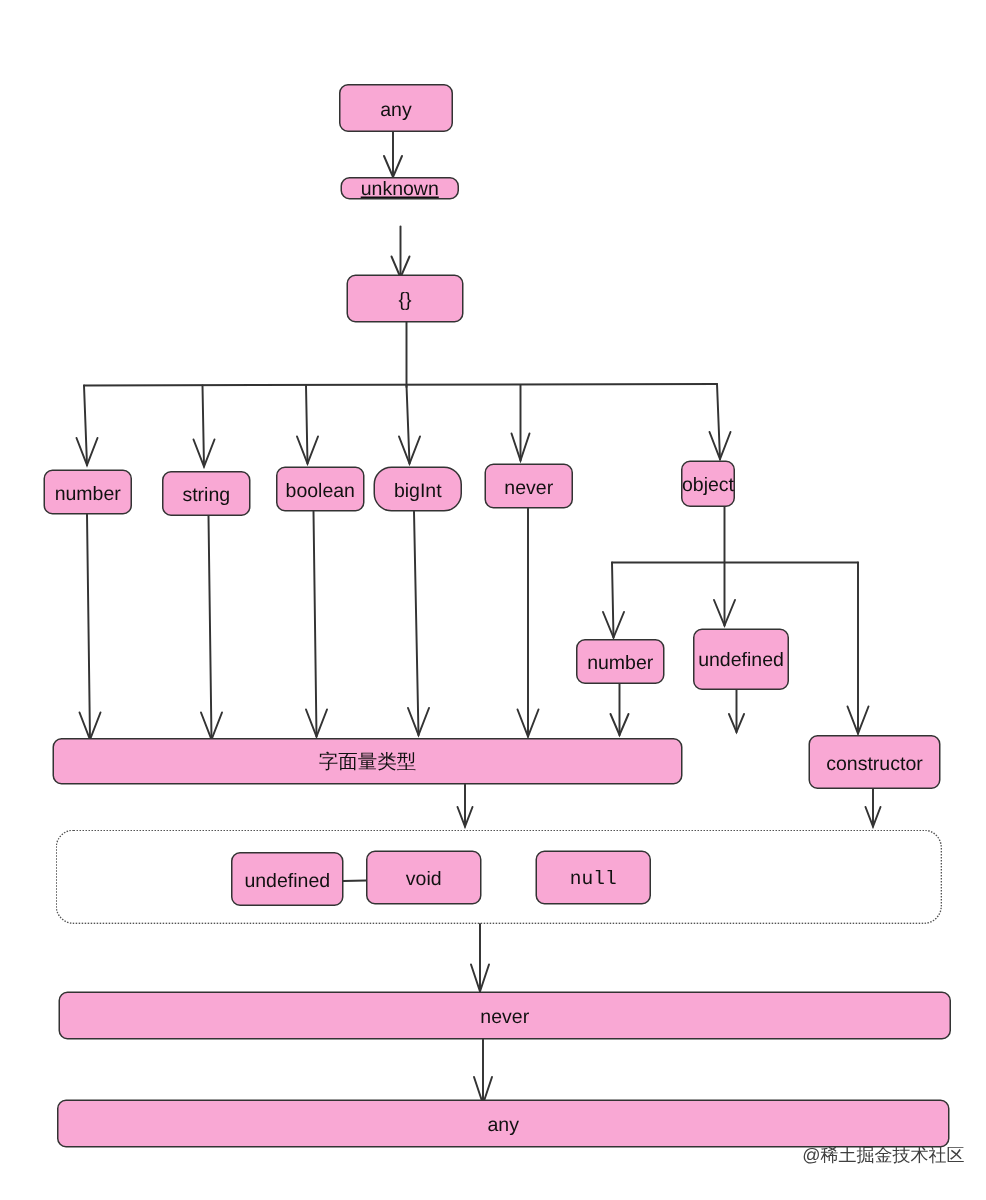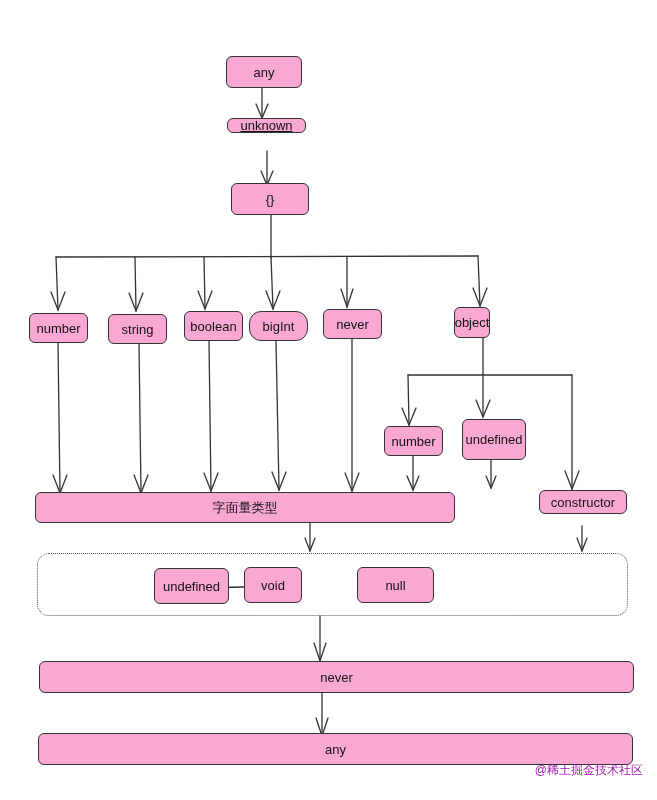--- a/index.html
+++ b/index.html
@@ -3,21 +3,21 @@
 <meta charset="utf-8">
 <style>
   html, body { margin:0; padding:0; background:#ffffff; }
   body { width:657px; height:800px; position:relative; overflow:hidden;
          font-family:"Liberation Sans", sans-serif; color:#111; }
   #diagram { position:absolute; left:0; top:0; width:657px; height:800px; }
   .node { position:absolute; box-sizing:border-box; border:1.3px solid #333;
           border-radius:6px; background:#f9a8d4; display:flex; align-items:center;
           justify-content:center; font-size:13px; color:#111; white-space:nowrap; }
   .group { position:absolute; box-sizing:border-box; border:1.5px dotted #555; border-radius:12px; }
-  .watermark { position:absolute; right:14px; top:762px; font-size:12px; color:#a21caf;text-align:center; }
+  .watermark { position:absolute; right:14px; top:762px; font-size:12px; color:#404040;text-align:center; }
 </style>
 </head>
 <body>
 
 <svg id="diagram" width="657" height="800" viewBox="0 0 657 800">
   <g stroke="#333" stroke-width="1.3" fill="none" stroke-linecap="round">
 
     <line x1="262" y1="88" x2="262" y2="118"></line>
     <polyline points="256,104 262,118 268,104"></polyline>
 
@@ -87,23 +87,23 @@
 <div class="node" style="left:108px;top:314px;width:59px;height:30px;">string</div>
 <div class="node" style="left:184px;top:311px;width:59px;height:30px;">boolean</div>
 <div class="node" style="left:249px;top:311px;width:59px;height:30px;border-radius:12px;">bigInt</div>
 <div class="node" style="left:323px;top:309px;width:59px;height:30px;">never</div>
 <div class="node" style="left:454px;top:307px;width:36px;height:31px;">object</div>
 
 <div class="node" style="left:384px;top:426px;width:59px;height:30px;">number</div>
 <div class="node" style="left:462px;top:419px;width:64px;height:41px;">undefined</div>
 
 <div class="node" style="left:35px;top:492px;width:420px;height:31px;">字面量类型</div>
-<div class="node" style="left:539px;top:490px;width:88px;height:24px;">constructor</div>
+<div class="node" style="left:539px;top:490px;width:88px;height:36px;">constructor</div>
 
 <div class="group" style="left:37px;top:553px;width:591px;height:63px;"></div>
 <div class="node" style="left:122px;top:568px;width:75px;height:36px;margin-left:32px;">undefined</div>
-<div class="node" style="left:244px;top:567px;width:58px;height:36px;">void</div>
-<div class="node" style="left:357px;top:567px;width:77px;height:36px;">null</div>
+<div class="node" style="left:244px;top:567px;width:77px;height:36px;">void</div>
+<div class="node" style="left:357px;top:567px;width:77px;height:36px;font-family:Liberation Mono, monospace;">null</div>
 
 <div class="node" style="left:39px;top:661px;width:595px;height:32px;">never</div>
 <div class="node" style="left:38px;top:733px;width:595px;height:32px;">any</div>
 
 <div class="watermark">@稀土掘金技术社区</div>
 
 </body></html>

